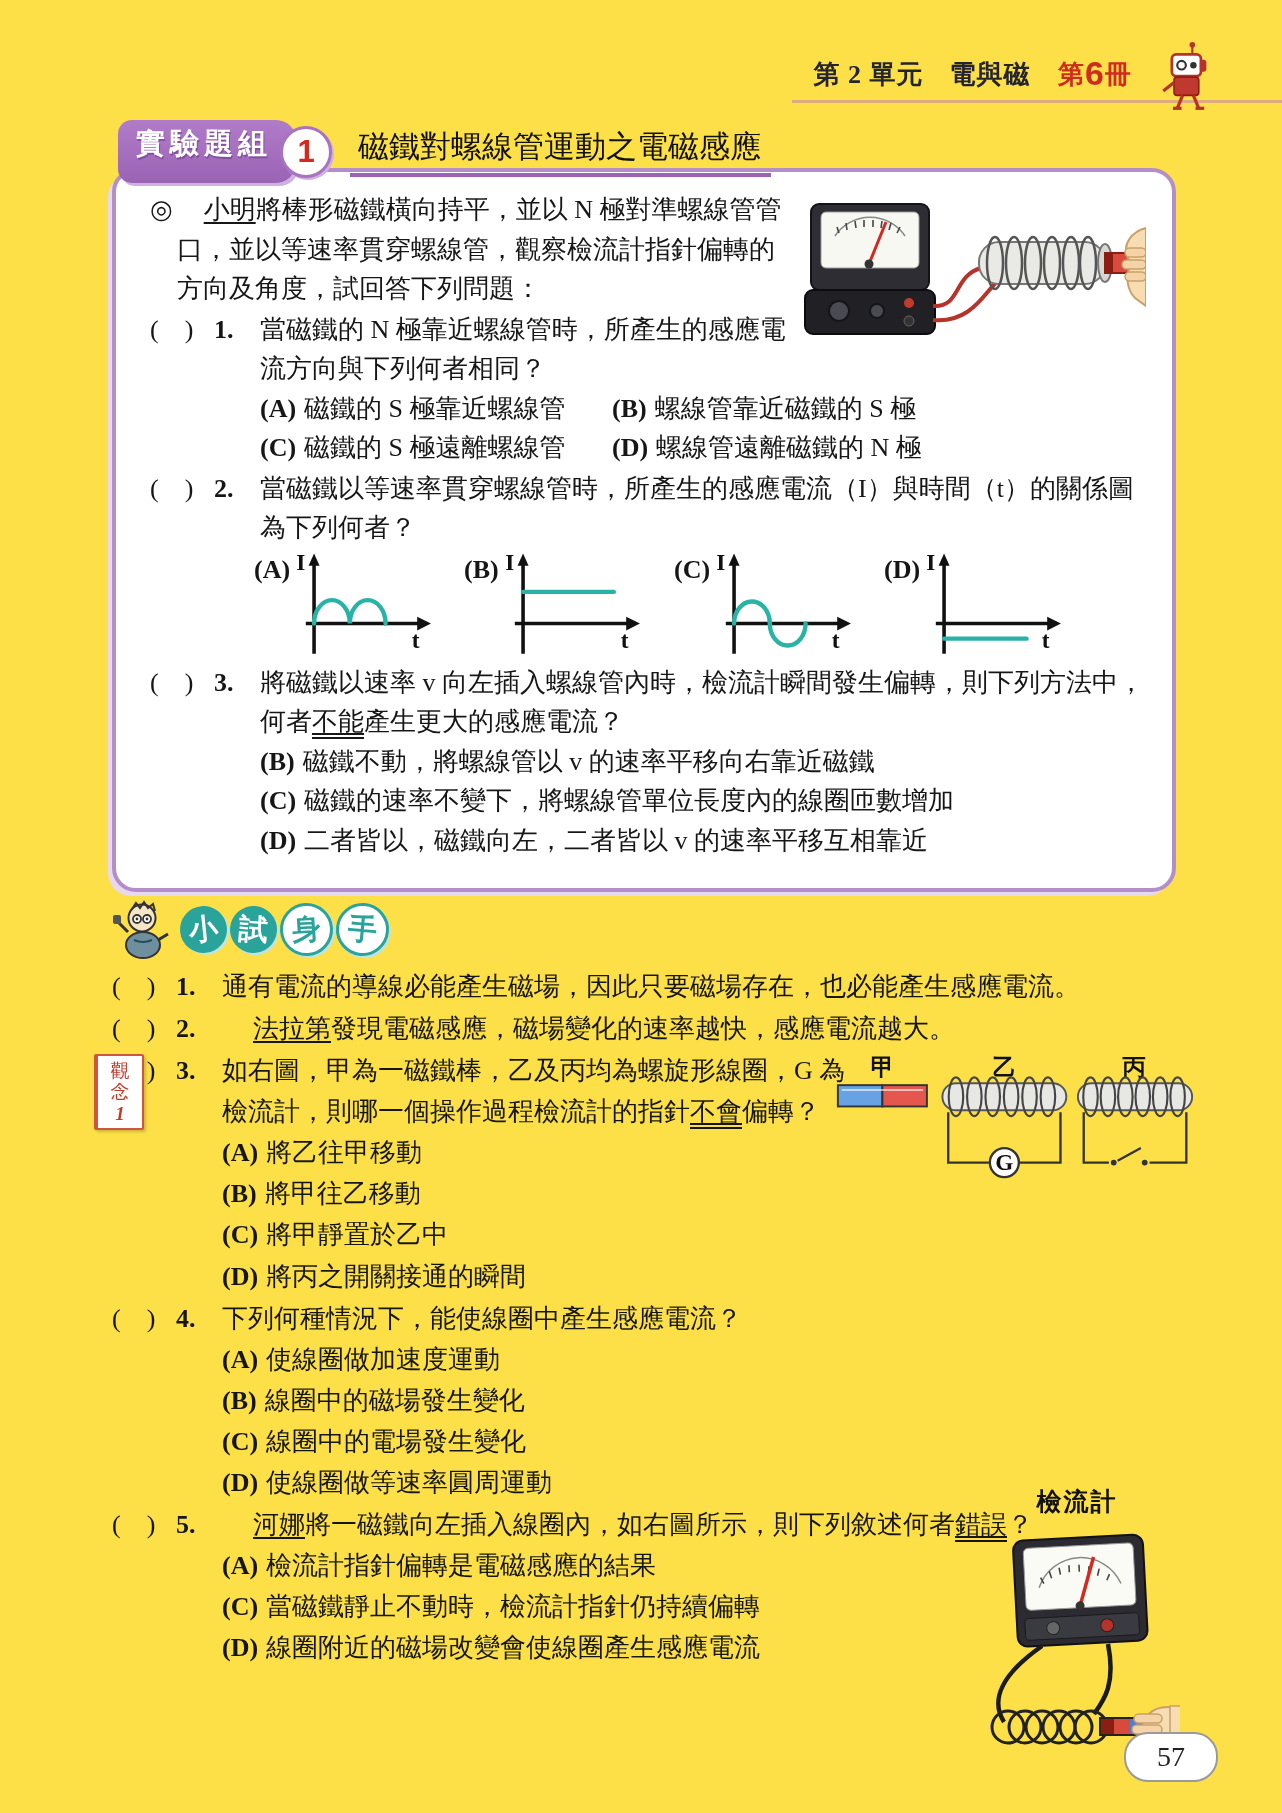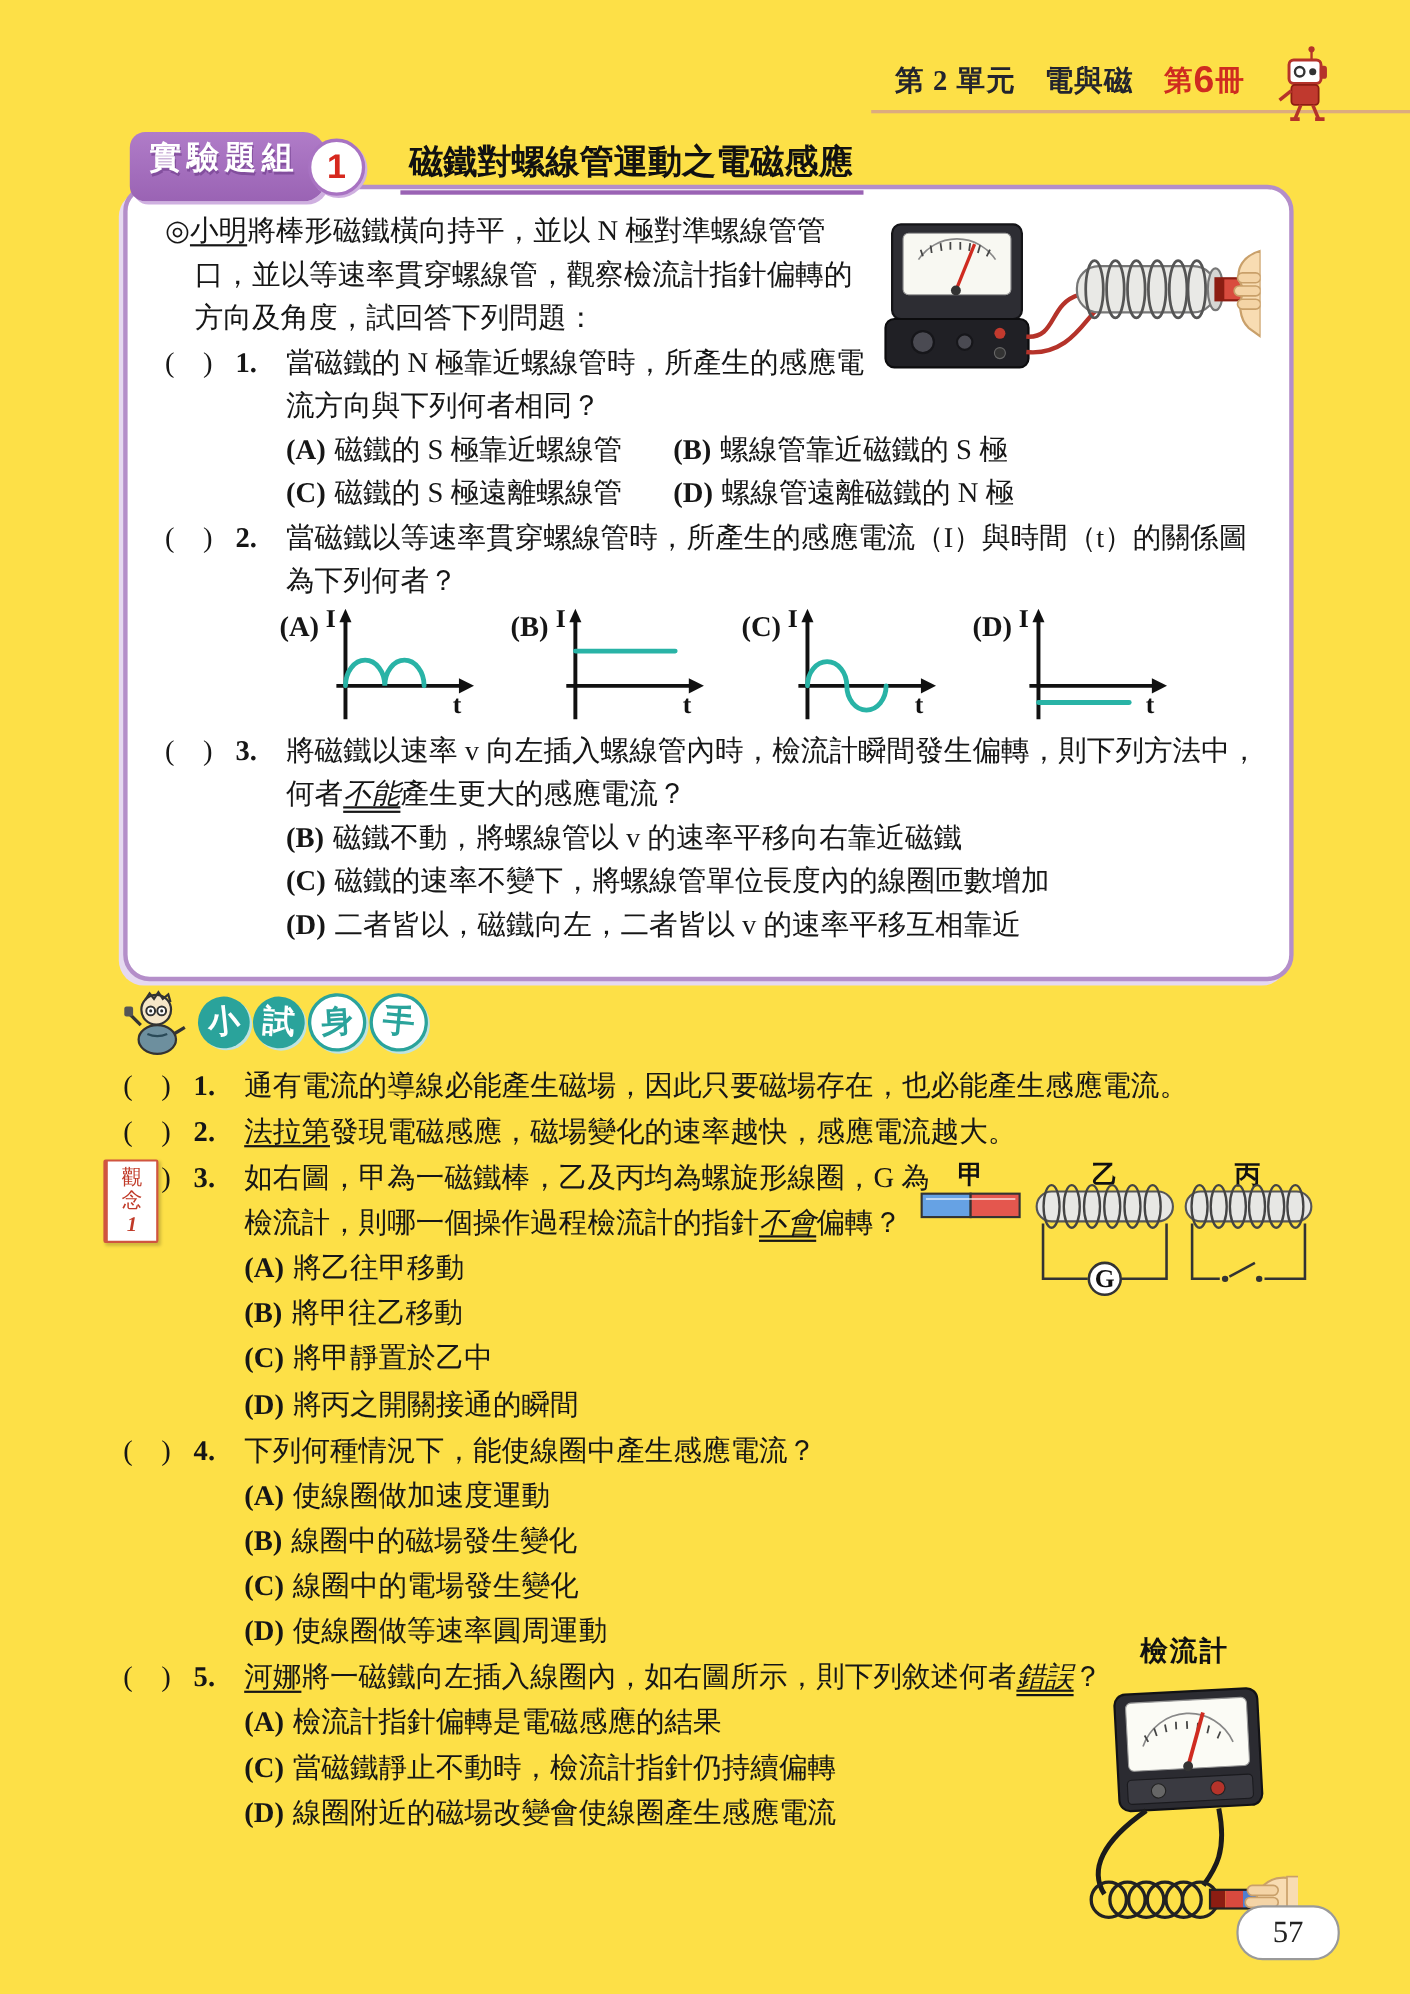--- a/index.html
+++ b/index.html
@@ -22,28 +22,28 @@
   .expbox-inner{padding:18px 26px 8px 34px;font-size:26px;line-height:1.52;}
 
   .exp-banner{position:absolute;left:118px;top:120px;display:flex;align-items:center;z-index:5;}
   .badge{background:linear-gradient(#b07cc8,#9a63b4);color:#fff;font-weight:800;font-size:29px;
          letter-spacing:5px;padding:4px 24px 19px 18px;border-radius:14px 20px 20px 14px;
          font-family:"Liberation Sans",sans-serif;box-shadow:3px 3px 0 #cfb0e0;
          text-shadow:1px 2px 0 rgba(90,40,120,.45);}
   .badge-num{width:46px;height:46px;border-radius:50%;background:#fff;border:3px solid #a873c2;
              color:#d6281e;font-size:31px;font-weight:800;display:flex;align-items:center;justify-content:center;
              margin-left:-16px;font-family:"Liberation Sans",sans-serif;box-shadow:2px 2px 0 #cfb0e0;z-index:2;}
-  .exp-title{margin-left:32px;font-size:31px;font-weight:700;color:#111;
+  .exp-title{margin-left:18px;font-size:31px;font-weight:400;color:#111;
              padding:0 10px 5px 8px;border-bottom:4px solid #9a63b4;}
 
   .apparatus{float:right;width:345px;height:172px;margin:0 0 6px 12px;}
 
   .intro{text-indent:-27px;padding-left:27px;}
-  .u1{text-decoration-line:underline;text-decoration-style:solid;text-underline-offset:4px;}
-  .u2{text-decoration-line:underline;text-decoration-style:double;text-underline-offset:3px;font-style:italic;}
+  .u1{text-decoration-line:underline;text-decoration-style:solid;text-underline-offset:4px;margin-left:31px;}
+  .u2{text-decoration-line:underline;text-decoration-style:double;text-underline-offset:3px;}
 
   .q{display:flex;align-items:flex-start;margin-top:1px;}
   .qb{flex:0 0 64px;white-space:nowrap;}
   .qn{flex:0 0 46px;font-weight:700;}
   .qbody{flex:1;}
   .optline{margin-left:110px;}
   .olabel{font-weight:700;margin-right:8px;}
   .opts2{margin-left:110px;display:grid;grid-template-columns:352px auto;}
   .opts2 .opt{white-space:nowrap;}
 

